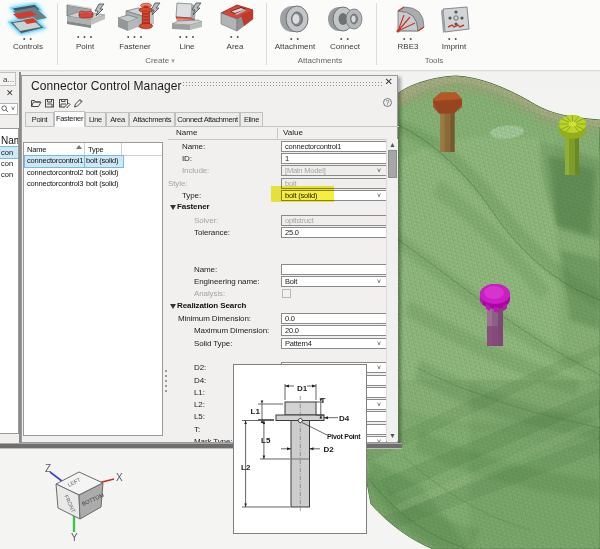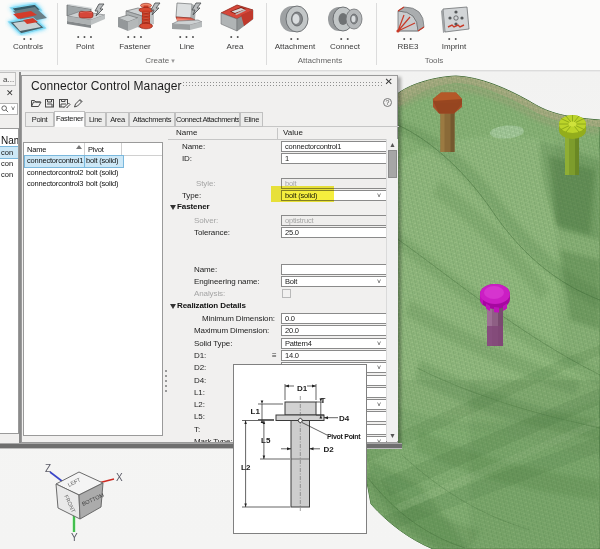--- a/index.html
+++ b/index.html
@@ -340,27 +340,27 @@
         <path d="M43.5,9 l1,-3 4.5,-4.5 2,2 -4.5,4.5 -3,1 z"></path>
           <path d="M48.5,2 l2,2"></path>
       </g>
     </svg>
     <div id="tabs">
       <div class="tab" style="left:1px;width:29px;">Point</div>
       <div class="tab active" style="left:30px;width:31px;">Fastener</div>
       <div class="tab" style="left:61px;width:21px;">Line</div>
       <div class="tab" style="left:82px;width:23px;">Area</div>
       <div class="tab" style="left:105px;width:46px;">Attachments</div>
-      <div class="tab" style="left:151px;width:65px;letter-spacing:-0.4px;">Connect Attachments</div>
+      <div class="tab" style="left:151px;width:65px;letter-spacing:-0.4px;">Connect Attachment</div>
       <div class="tab" style="left:216px;width:23px;">Eline</div>
       <div style="position:absolute;left:239px;top:15px;width:136px;height:1px;background:#c6c6c6"></div>
     </div>
     <div id="list">
       <div class="lh" style="left:0;width:61px;">Name</div>
-      <div class="lh" style="left:61px;width:37px;">Pivot</div>
+      <div class="lh" style="left:61px;width:37px;">Type</div>
       <div class="lh" style="left:98px;width:41px;border-right:none;">&nbsp;</div>
       <svg style="position:absolute;left:52px;top:2px" width="6" height="4">
           <polygon points="3,0 6,4 0,4" fill="#777"></polygon>
         </svg>
       <div class="lrow" style="top:13px;background:#cde8f7;outline:1px solid #7ab8dd;width:98px;left:1px;">
         <div class="c1" style="left:2px">connectorcontrol1</div>
           <div class="c2" style="left:61px">bolt (solid)</div>
         <div style="position:absolute;left:59px;top:0;width:1px;height:11px;background:#7ab8dd"></div>
       </div>
       <div class="lrow" style="top:24.5px;">
@@ -381,22 +381,26 @@
       <div style="position:absolute;left:0;top:11px;width:230px;height:1px;background:#c6c6c6"></div>
       <div style="position:absolute;left:109px;top:0;width:1px;height:11px;background:#c6c6c6"></div>
       <div class="prow" style="top:12.7px">
           <div class="plabel" style="left:14px">Name:</div>
           <div class="pfield">connectorcontrol1</div>
         </div>
       <div class="prow" style="top:25.0px">
           <div class="plabel" style="left:14px">ID:</div>
           <div class="pfield">1</div>
         </div>
+      <div class="prow" style="top:37.3px">
+          <div class="plabel g" style="left:14px">Include:</div>
+          <div class="pfield gray">[Main Model]<span class="chev">˅</span></div>
+        </div>
       <div class="prow" style="top:49.6px">
-          <div class="plabel g" style="left:28px">Style:</div>
+          <div class="plabel g" style="left:0">Style:</div>
           <div class="pfield gray">bolt</div>
         </div>
       <div class="prow" style="top:62.0px">
           <div class="plabel" style="left:14px">Type:</div>
           <div class="pfield">bolt (solid)<span class="chev">˅</span></div>
         </div>
       <div class="prow" style="top:74.3px">
           <svg style="position:absolute;left:2px;top:3px" width="6" height="5">
             <polygon points="0,0 6,0 3,5" fill="#333"></polygon>
           </svg>
@@ -419,38 +423,33 @@
           <div class="pfield">Bolt<span class="chev">˅</span></div>
         </div>
       <div class="prow" style="top:160.4px">
           <div class="plabel g" style="left:26px">Analysis:</div>
           <div style="position:absolute;left:114px;top:1px;width:9px;height:9px;background:#f2f1f0;border:1px solid #b9b9b9"></div>
         </div>
       <div class="prow" style="top:172.7px">
           <svg style="position:absolute;left:2px;top:3px" width="6" height="5">
             <polygon points="0,0 6,0 3,5" fill="#333"></polygon>
           </svg>
-          <div class="ghdr" style="left:9px;top:0px">Realization Details</div>
+          <div class="ghdr" style="left:9px;top:0px">Realization Search</div>
         </div>
       <div class="prow" style="top:185.0px">
-          <div class="plabel" style="left:34px">Minimum Dimension:</div>
+          <div class="plabel" style="left:10px">Minimum Dimension:</div>
           <div class="pfield">0.0</div>
         </div>
       <div class="prow" style="top:197.3px">
           <div class="plabel" style="left:26px">Maximum Dimension:</div>
           <div class="pfield">20.0</div>
         </div>
       <div class="prow" style="top:209.6px">
           <div class="plabel" style="left:26px">Solid Type:</div>
           <div class="pfield">Pattern4<span class="chev">˅</span></div>
-        </div>
-      <div class="prow" style="top:221.9px">
-          <div class="plabel" style="left:26px">D1:</div>
-          <span style="position:absolute;left:104px;top:1px;color:#333;font-size:8px;letter-spacing:0">≡</span>
-          <div class="pfield">14.0</div>
         </div>
       <div class="prow" style="top:234.2px">
           <div class="plabel" style="left:26px">D2:</div>
           <div class="pfield">
             <span class="chev">˅</span>
           </div>
         </div>
       <div class="prow" style="top:246.5px">
           <div class="plabel" style="left:26px">D4:</div>
           <div class="pfield"></div>

